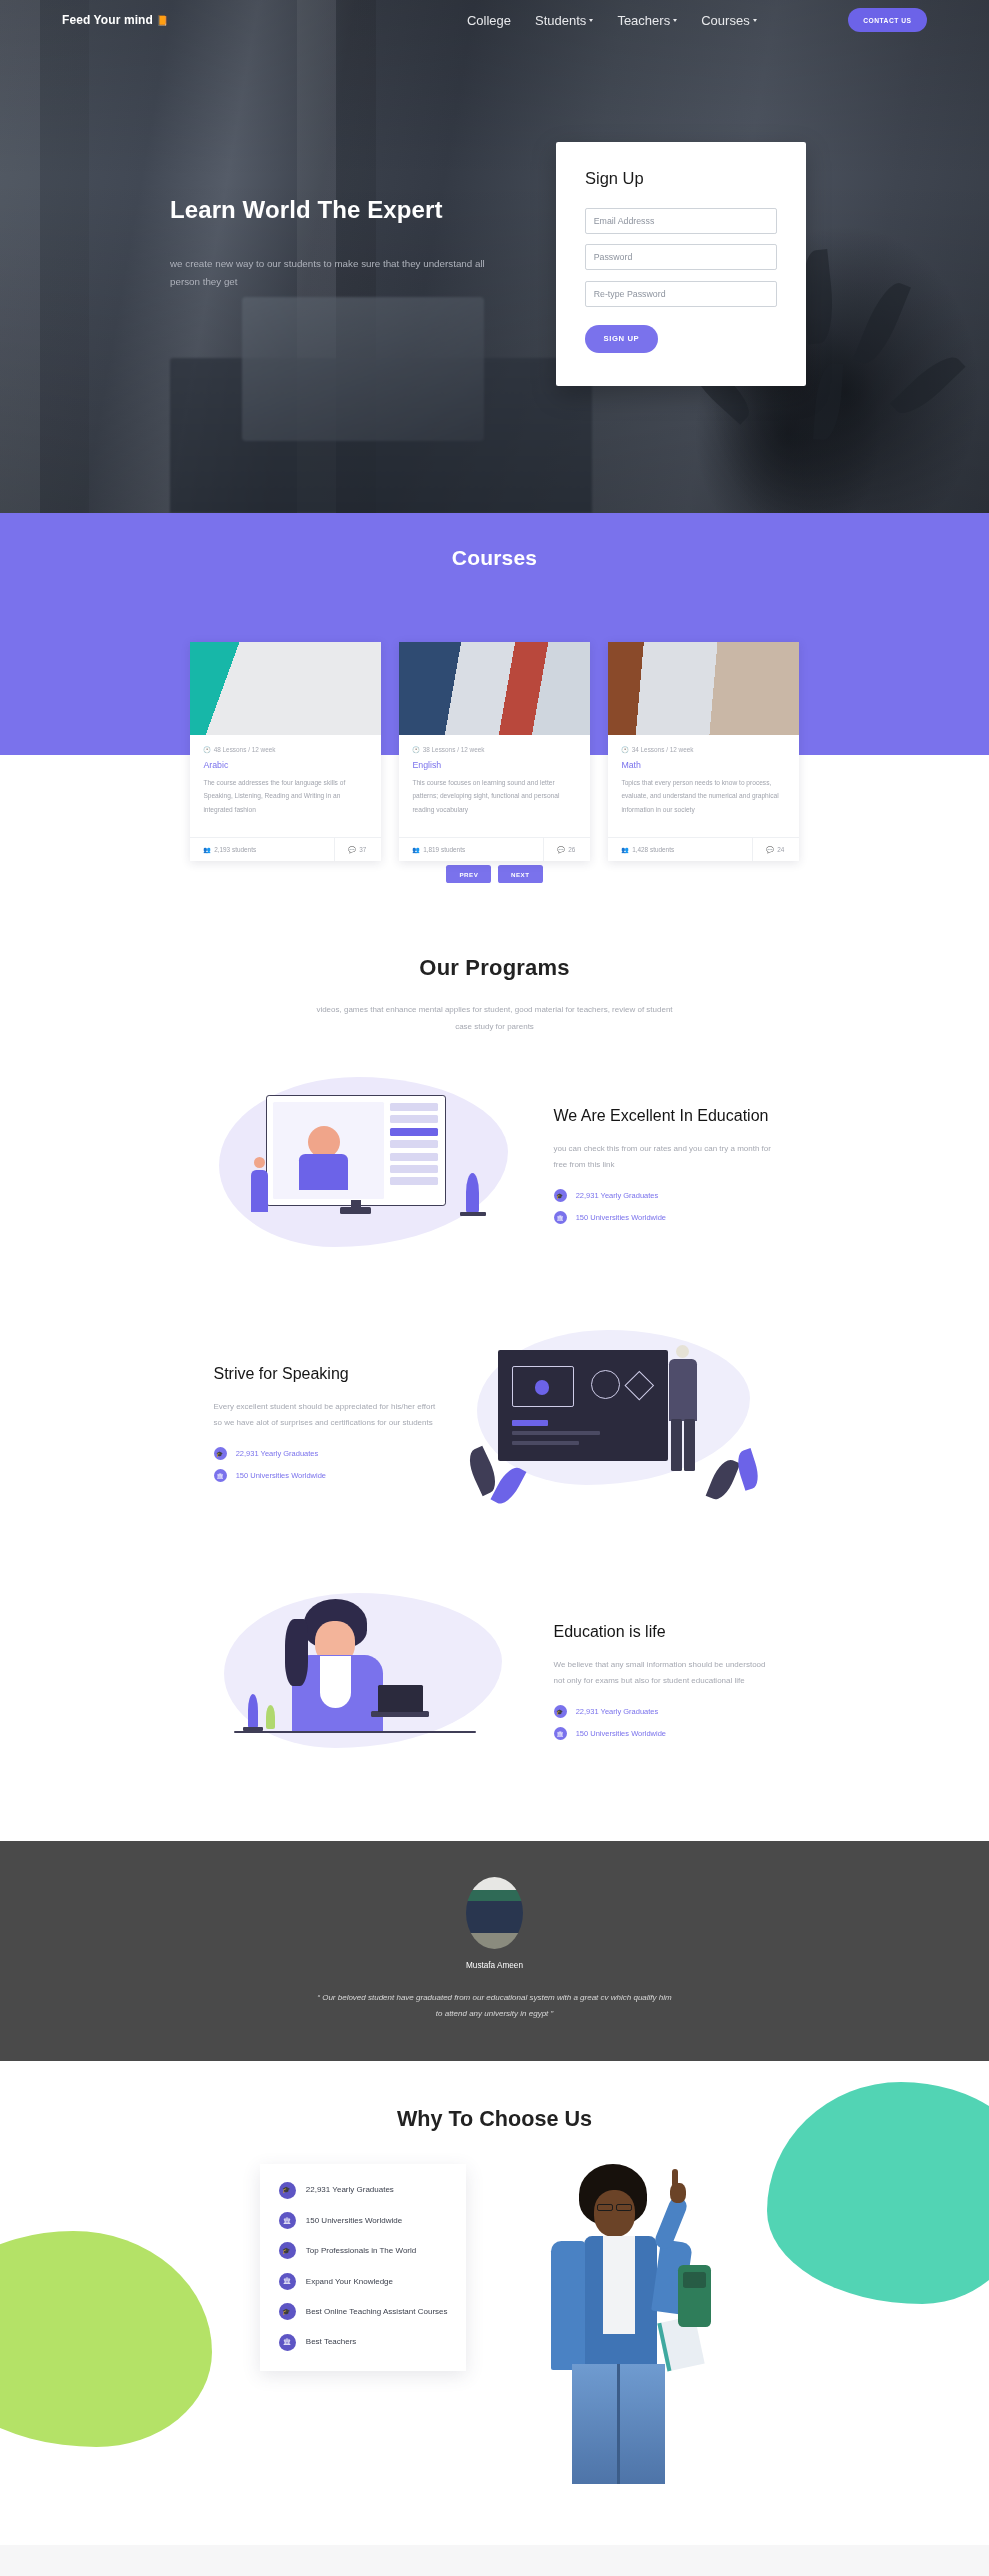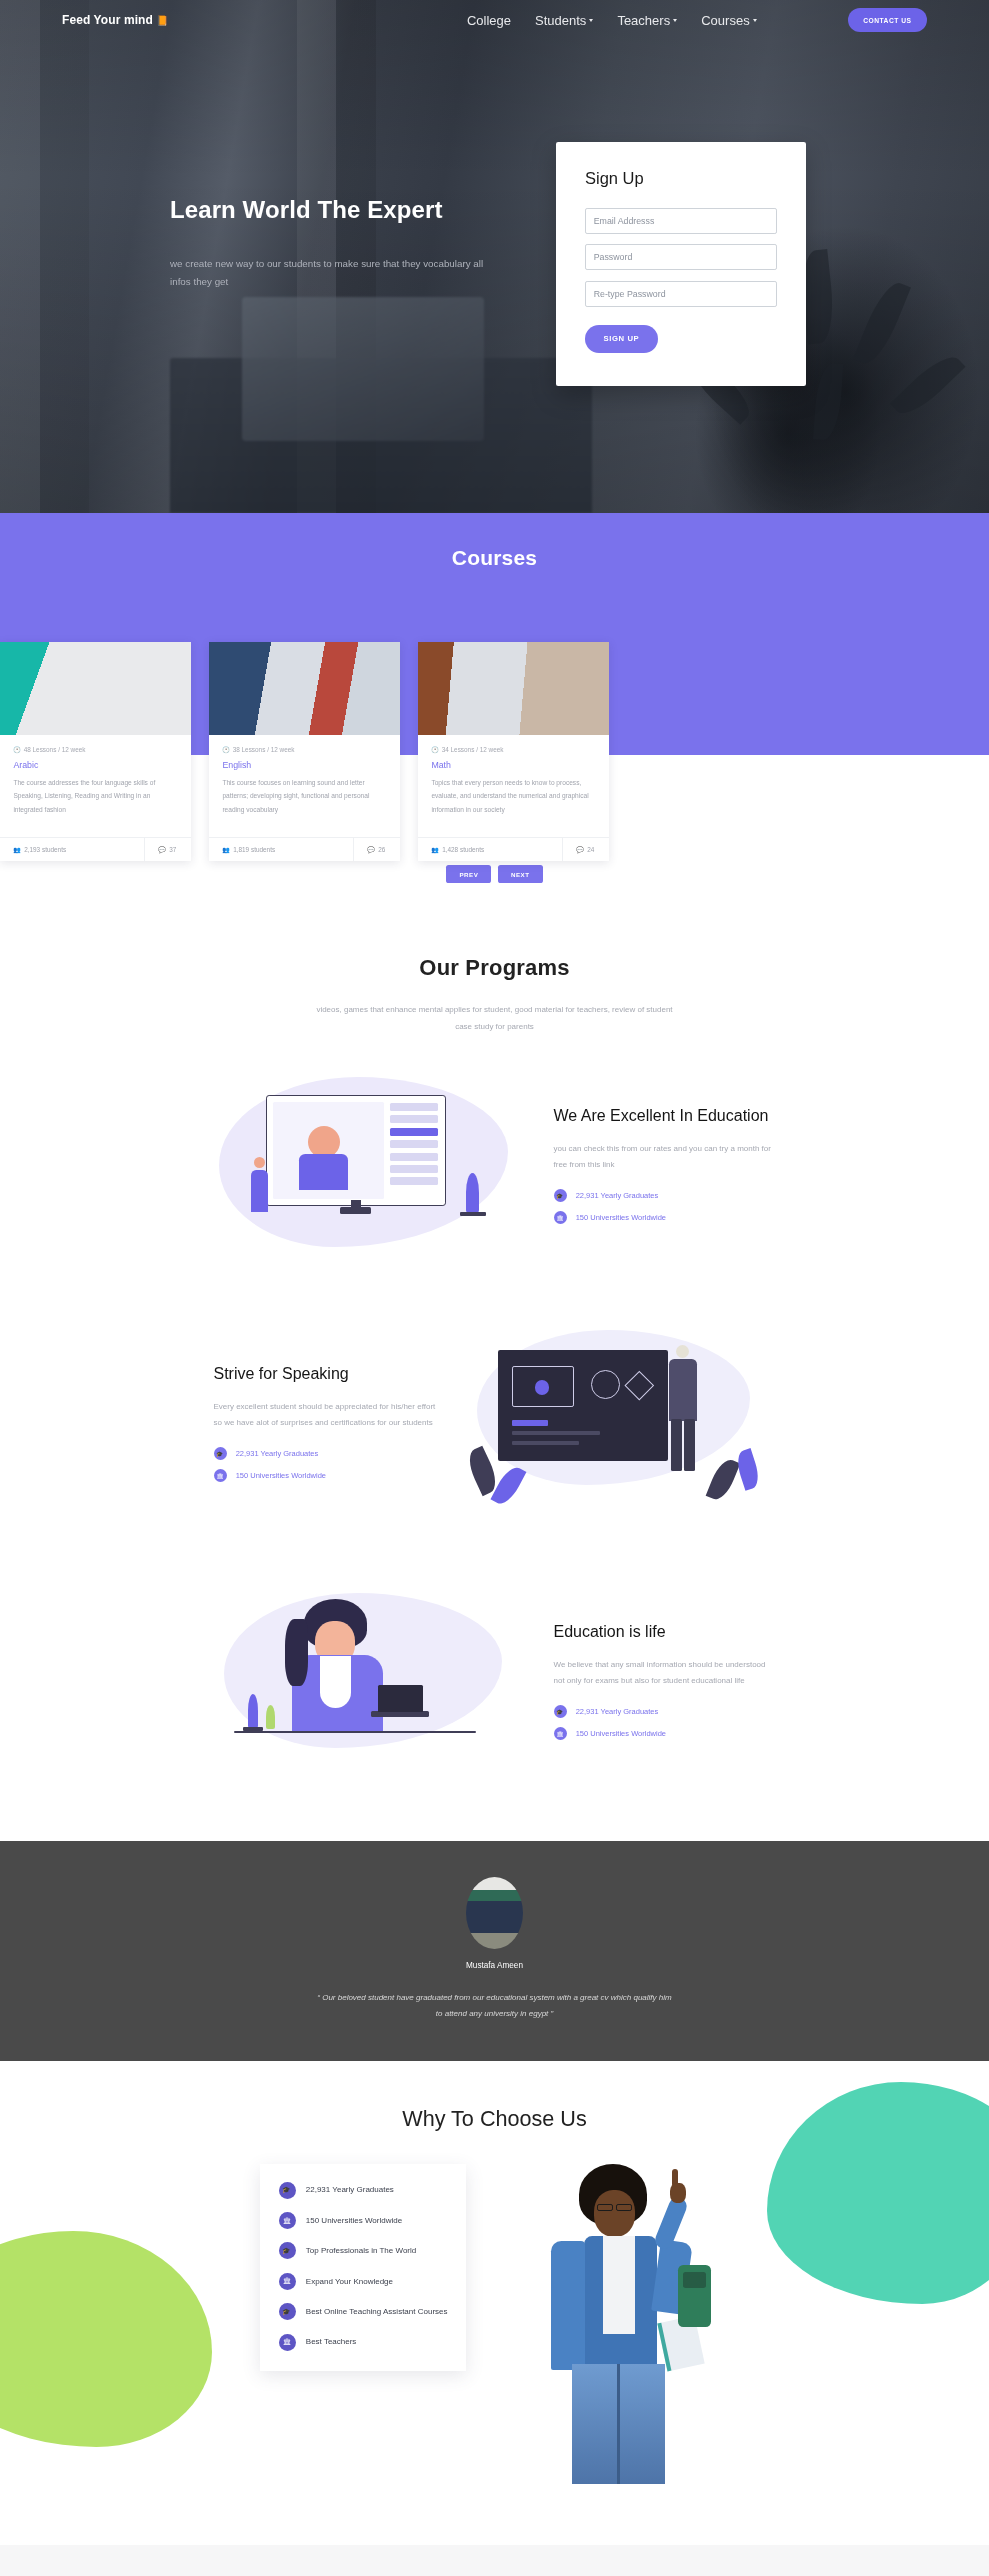--- a/index.html
+++ b/index.html
@@ -39,21 +39,21 @@
 
   .signup{position:absolute;left:556px;top:142px;z-index:6;width:250px;background:#fff;border-radius:2.1px;padding:27px 29px 33px;box-shadow:0 8.2px 25px rgba(0,0,0,.25);}
   .signup h2{font-size:16.5px;font-weight:400;color:#1b1b1b;margin-bottom:19.6px;}
   .signup input{display:block;width:100%;height:26px;border:0.5px solid #ced3d9;border-radius:2.1px;padding:0 7.7px;font-size:8.8px;color:#6b717c;font-family:inherit;margin-bottom:10.8px;background:#fff;}
   .signup input::placeholder{color:#8d939e;}
   .btn-signup{margin-top:7.2px;background:#7a72ec;color:#fff;border:none;border-radius:15.5px;padding:9.3px 18.5px;font-size:7.7px;font-weight:bold;letter-spacing:0.6px;cursor:pointer;}
 
   
   .courses{background:#7a72ec;padding-top:33px;height:242px;position:relative;}
   .courses h2{text-align:center;color:#fff;font-size:21px;font-weight:bold;letter-spacing:0.2px;}
-  .course-wrap{position:absolute;top:129px;left:0;right:0;display:flex;gap:18px;}
+  .course-wrap{position:absolute;top:129px;left:0;right:0;display:flex;justify-content:center;gap:18px;}
   .card{width:191px;background:#fff;box-shadow:0 1.5px 9.3px rgba(40,40,70,.12);}
   .card-img{height:93px;background-size:cover;}
   .c1{background:linear-gradient(110deg,#17b7a8 0 22%,#e9eaec 22% 100%);}
   .c2{background:linear-gradient(100deg,#2f4b72 0 30%,#d9dde4 30% 56%,#b9483c 56% 72%,#cfd6de 72% 100%);}
   .c3{background:linear-gradient(95deg,#8a4a2a 0 18%,#dcdfe4 18% 55%,#c9b7a6 55% 100%);}
   .card-body{padding:11.3px 13.4px 0;}
   .meta{display:flex;align-items:center;gap:3.6px;color:#a6a9b2;font-size:6.4px;margin-bottom:7.2px;}
   .card-title{color:#7a72ec;font-size:8.8px;margin-bottom:5.7px;}
   .card-desc{color:#a2a5ae;font-size:6.6px;line-height:2.0;min-height:54px;}
   .card-foot{display:flex;border-top:0.5px solid #eef0f3;margin-top:7.2px;}
@@ -85,21 +85,21 @@
 
   
   .testi{background:#4a4a4a;padding:36px 0 38px;text-align:center;margin-top:57px;}
   .avatar{width:57px;height:72px;border-radius:50%;margin:0 auto;overflow:hidden;
     background:linear-gradient(180deg,#e7e7e4 0 18%,#2f6a56 18% 34%,#29364f 34% 78%,#8a8b7e 78% 100%);}
   .testi .nm{color:#fff;font-size:8.2px;margin-top:12.4px;}
   .testi .quote{color:#d8d8d8;font-size:8px;font-style:italic;line-height:2.1;margin-top:19.6px;}
 
   
   .why{position:relative;padding:45px 0 62px;background:#fff;overflow:hidden;}
-  .why h2{text-align:center;font-size:21.6px;font-weight:normal;position:relative;z-index:3;}
+  .why h2{text-align:center;font-size:21.6px;font-weight:bold;position:relative;z-index:3;}
   .blob-teal{position:absolute;right:-46px;top:20.6px;width:268px;height:222px;background:#52d4b4;border-radius:50% 50% 42% 58%/58% 44% 56% 42%;z-index:1;}
   .blob-green{position:absolute;left:-77px;top:170px;width:289px;height:216px;background:#b4e267;border-radius:52% 48% 40% 60%/48% 56% 44% 52%;z-index:1;}
   .why-inner{position:relative;z-index:3;display:flex;justify-content:center;align-items:flex-start;gap:41px;margin-top:32px;}
   .why-card{width:206px;background:#fff;box-shadow:0 5.2px 17.5px rgba(60,60,90,.13);padding:17.5px 18.5px;}
   .wi{display:flex;align-items:center;gap:10.3px;margin-bottom:13.4px;}
   .wi:last-child{margin-bottom:3.1px;}
   .wi .bullet{width:17px;height:17px;flex:0 0 17px;background:#5d55c4;font-size:6.7px;}
   .wi span.lbl{color:#3a3f4c;font-size:8px;line-height:1.45;}
   .why-person{width:222px;height:319px;position:relative;}
 
@@ -144,21 +144,21 @@
         <a href="#">
             <span>Courses</span>
             <i class="caret"></i>
           </a>
       </div>
       <button class="btn-contact">CONTACT US</button>
     </nav>
 
     <div class="hero-copy">
       <h1>Learn World The Expert</h1>
-      <p>we create new way to our students to make sure that they vocabulary all infos they get</p>
+      <p>we create new way to our students to make sure that they understand all person they get</p>
     </div>
 
     <div class="signup">
       <h2>Sign Up</h2>
       <input type="email" placeholder="Email Addresss" style="">
       <input type="password" placeholder="Password" style="">
       <input type="password" placeholder="Re-type Password" style="">
       <button class="btn-signup">SIGN UP</button>
     </div>
   </section>

